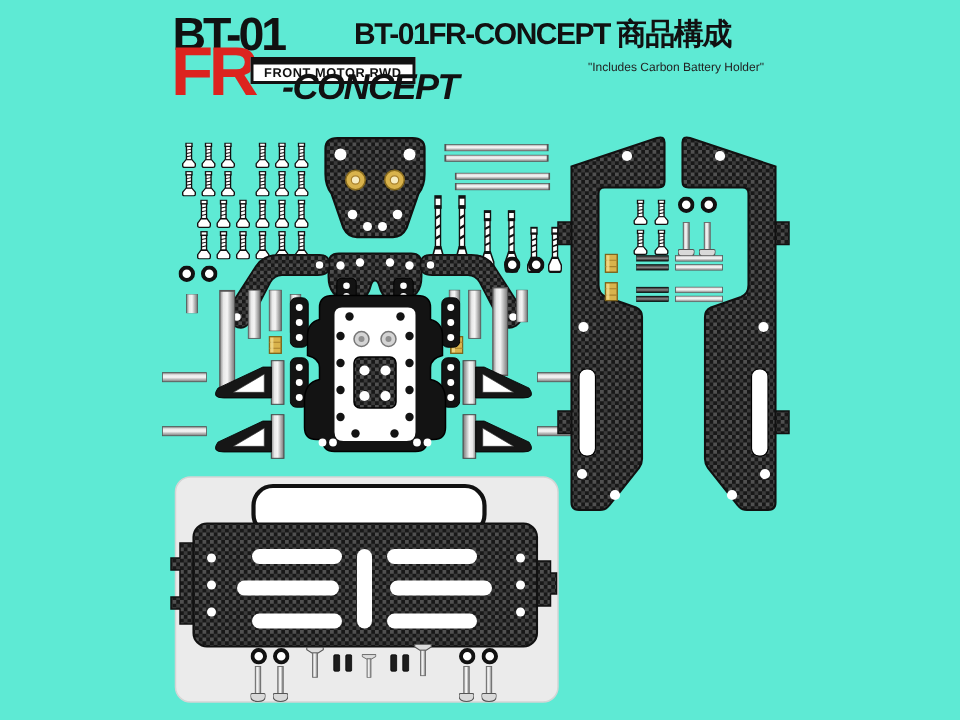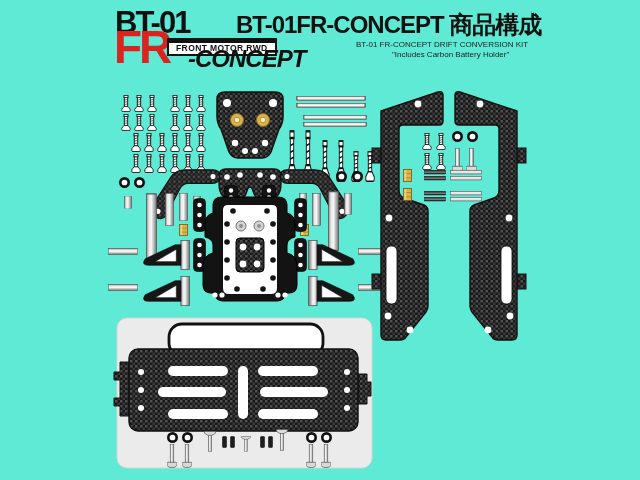--- a/index.html
+++ b/index.html
@@ -1,21 +1,21 @@
 <!DOCTYPE html>
 <html><head>
 <meta charset="utf-8">
 <style>
   html,body{margin:0;padding:0;background:#fff;}
   .page{position:relative;width:640px;height:480px;background:#5eead4;overflow:hidden;
         font-family:"Liberation Sans",sans-serif;}
   
   .hdr-bt01{position:absolute;left:115px;top:5px;font-size:31px;font-weight:bold;
             letter-spacing:-2px;color:#111;}
-  .hdr-title{position:absolute;left:236px;top:9px;font-size:24px;font-weight:bold;
+  .hdr-title{position:absolute;left:236px;top:9px;font-size:20px;font-weight:bold;
              letter-spacing:-1px;color:#111;white-space:nowrap;text-align:right;}
   .hdr-fr{position:absolute;left:114px;top:27px;font-size:46px;font-weight:bold;
           letter-spacing:-3px;line-height:0.9;color:#dc241f;}
   .hdr-badge{position:absolute;left:167px;top:38px;border:2px solid #111;border-top-width:5px;
              font-size:8.5px;font-weight:bold;letter-spacing:0.4px;padding:0 7px;line-height:11px;
              color:#111;background:#fff;white-space:nowrap;}
   .hdr-concept{position:absolute;left:188px;top:45px;font-size:24px;font-weight:bold;
                letter-spacing:-1px;color:#111;white-space:nowrap;font-style:italic;}
   .hdr-drift{position:absolute;left:115px;top:68px;font-size:13.5px;font-weight:bold;
              letter-spacing:0.6px;color:#111;white-space:nowrap;}
@@ -27,21 +27,20 @@
 <body>
 
 <div class="page">
 
   <div class="hdr-bt01">BT-01</div>
   <div class="hdr-title">BT-01FR-CONCEPT 商品構成</div>
   <div class="hdr-fr">FR</div>
   <div class="hdr-badge">FRONT MOTOR RWD</div>
   <div class="hdr-concept">-CONCEPT</div>
   <div class="hdr-info">
-    <div class="l2">BT-01 FR-CONCEPT DRIFT CONVERSION KIT</div>
     <div class="l3">"Includes Carbon Battery Holder"</div>
   </div>
 
   <svg width="640" height="480" viewBox="0 0 640 480">
     <defs>
       <pattern id="carbon" width="5" height="5" patternUnits="userSpaceOnUse">
         <rect width="5" height="5" fill="#181818"></rect>
         <rect x="0" y="0" width="2.5" height="2.5" fill="#505050"></rect>
         <rect x="2.5" y="2.5" width="2.5" height="2.5" fill="#3a3a3a"></rect>
       </pattern>

